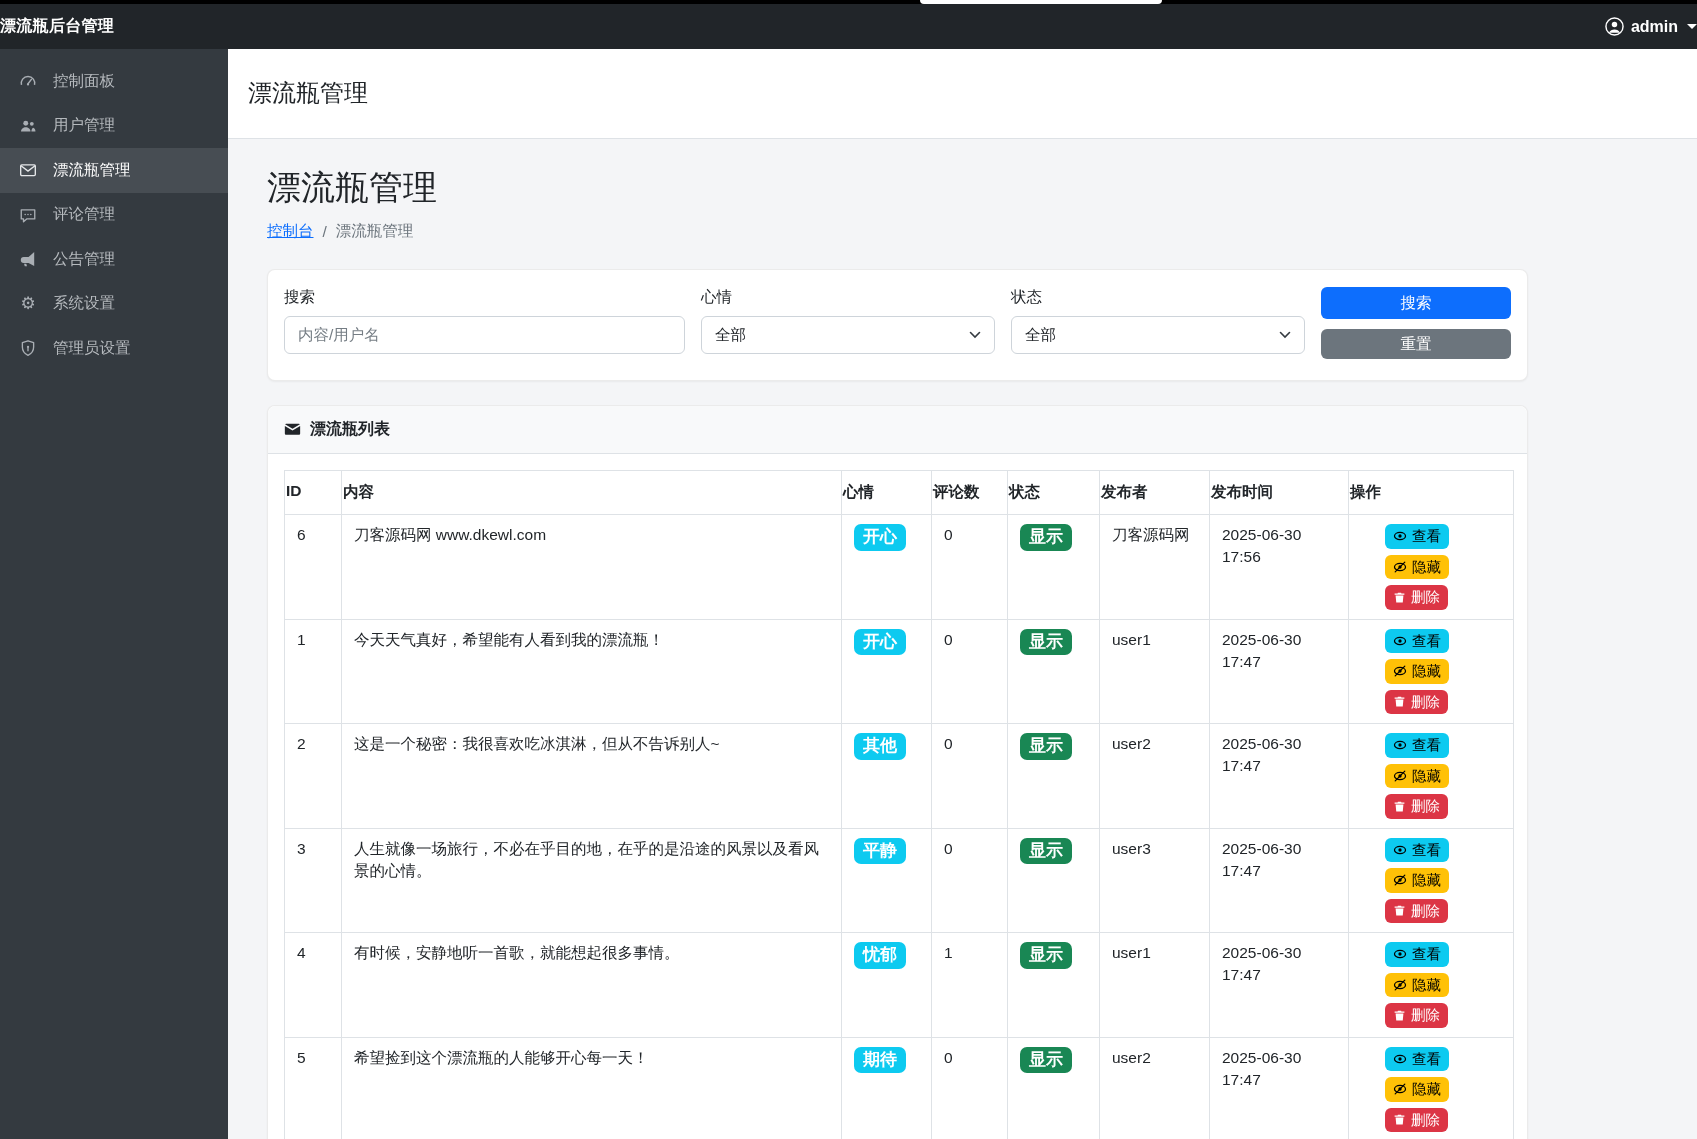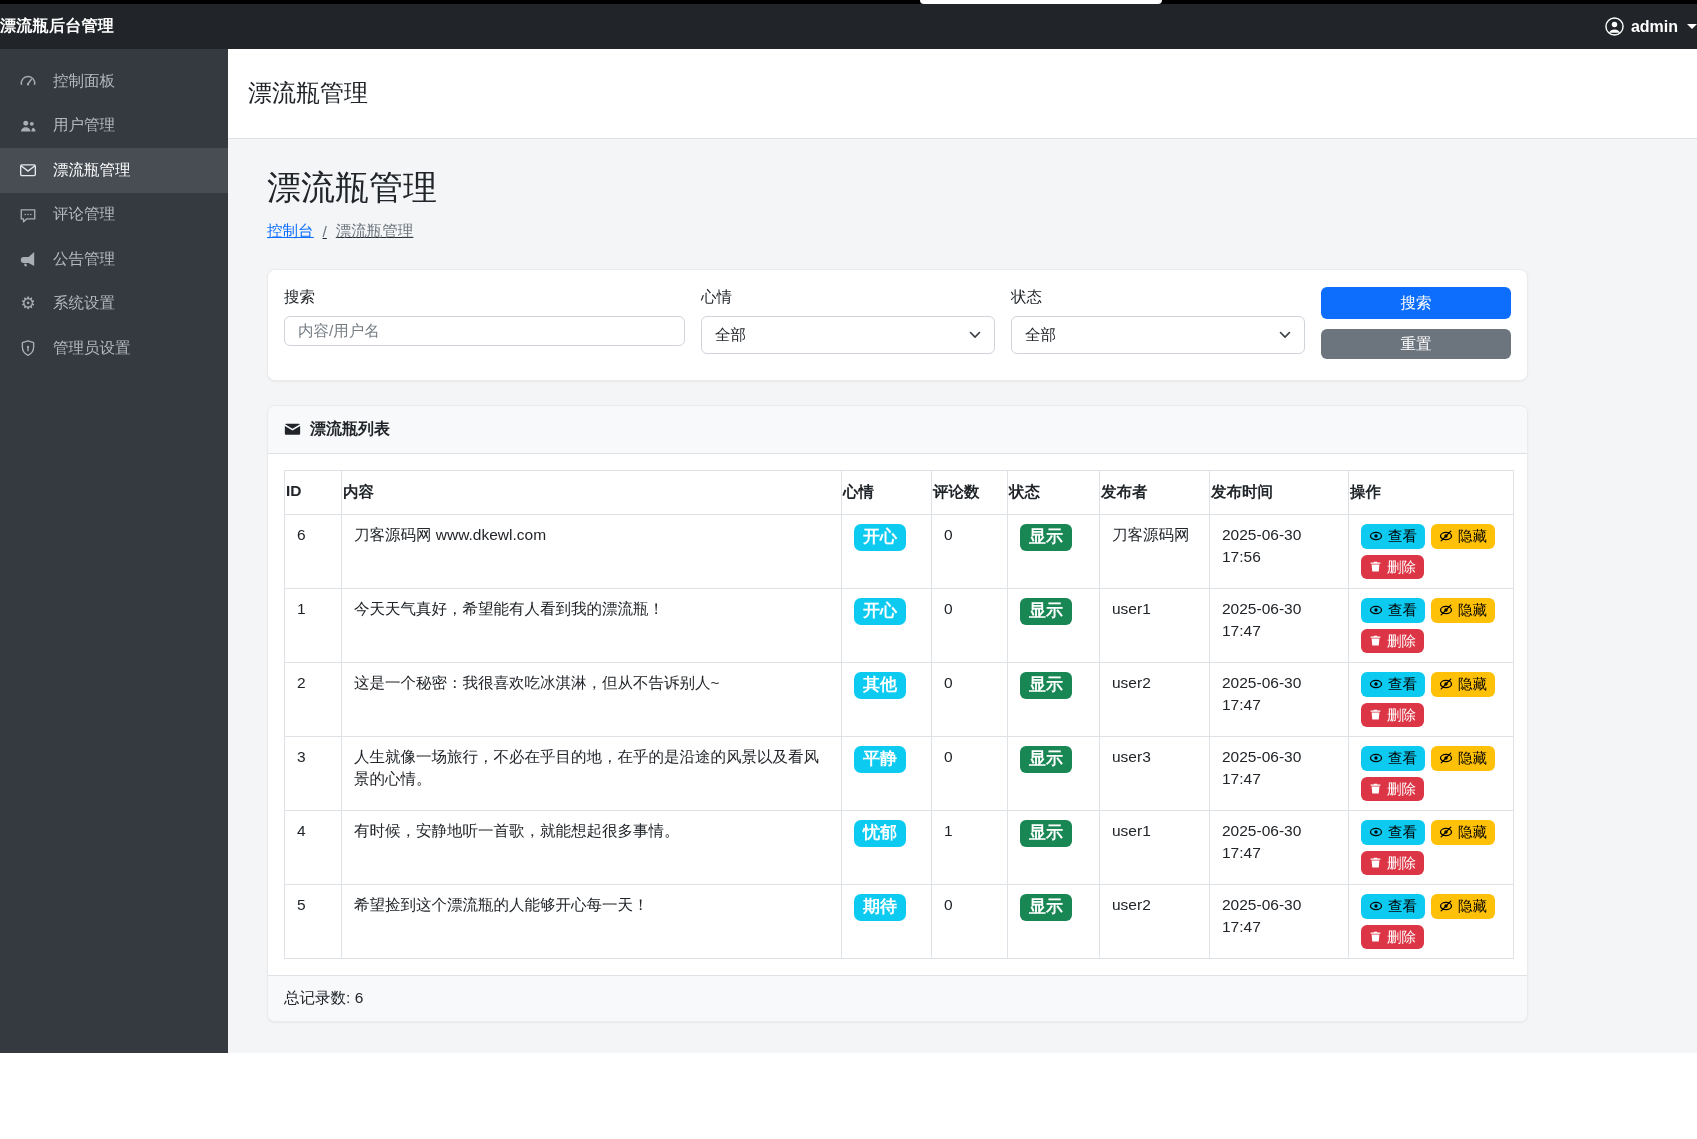--- a/index.html
+++ b/index.html
@@ -30,33 +30,33 @@
   .side-item.active { background:#474d53; color:#fff; }
   .side-item.active .s-icon { color:#e6e8ea; }
   .uni-icon { font-family:"DejaVu Sans", sans-serif; font-size:17px; line-height:1; }
   .main { flex:1; background:#f4f5f7; min-width:0; }
   
   .titlebar { background:#fff; border-bottom:1px solid #dee2e6; padding:28px 20px 29px; }
   .titlebar h2 { font-size:24px; font-weight:500; color:#212529; }
   
   .container { margin:0 169px 0 39px; padding-top:24px; }
   .page-heading { font-size:34px; font-weight:500; margin:2px 0 10px; }
-  .breadcrumb { display:flex; gap:9px; align-items:center; margin-bottom:27px; font-size:15.5px;text-decoration:underline; }
+  .breadcrumb { display:flex; gap:9px; align-items:center; margin-bottom:27px; font-size:15.5px; }
   .breadcrumb a { color:#0d6efd; text-decoration:underline; cursor:pointer; }
   .breadcrumb .sep { color:#6c757d; }
   .breadcrumb .current { color:#6c757d; }
   
   .card { background:#fff; border:1px solid rgba(0,0,0,.08); border-radius:8px;
     box-shadow:0 1px 2px rgba(0,0,0,.05); }
   .filter-card { padding:17px 16px 21px; margin-bottom:24px; }
   .filter-grid { display:flex; gap:16px; align-items:flex-start; }
   .f-col-1 { flex:0 0 401px; } .f-col-2, .f-col-3 { flex:0 0 294px; }
   .f-col-4 { flex:1; display:flex; flex-direction:column; gap:10px; }
   .f-label { display:block; margin-bottom:8px; font-size:15.5px; color:#212529; }
-  .text-input { width:100%; height:30px; border:1px solid #ced4da; border-radius:6px;
+  .text-input { width:100%; height:38px; border:1px solid #ced4da; border-radius:6px;
     padding:0 13px; font-size:15.5px; font-family:inherit; color:#212529; outline:none; }
   .text-input::placeholder { color:#757d84; }
   .select { width:100%; height:38px; border:1px solid #ced4da; border-radius:6px;
     padding:0 34px 0 13px; font-size:15.5px; color:#212529; display:flex; align-items:center;
     background:#fff; position:relative; cursor:pointer; }
   .select .chev { position:absolute; right:13px; top:14px; }
   .btn { border:none; border-radius:6px; font-family:inherit; font-size:15.5px;
     cursor:pointer; line-height:1; }
   .btn-primary { background:#0d6efd; color:#fff; height:32px; width:100%; }
   .btn-secondary { background:#6c757d; color:#fff; height:30px; width:100%; }
@@ -66,24 +66,24 @@
     font-weight:700; font-size:16px; }
   .card-body { padding:16px; }
   table.bottle-table { width:100%; border-collapse:collapse; table-layout:fixed; }
   .bottle-table th, .bottle-table td { border:1px solid #dee2e6; padding:9px 12px;
     text-align:left; vertical-align:top; font-size:15.5px; }
   .bottle-table th { font-weight:700; padding:11px 1px; }
   .bottle-table td { height:73px; line-height:1.45; }
   .badge { display:inline-block; padding:4px 9px; border-radius:7px; font-size:17px;
     font-weight:700; color:#fff; line-height:1.1; }
   .badge-info { background:#0dcaf0; }
-  .badge-success { background:#198754;border-radius:6px; }
+  .badge-success { background:#198754; }
   .actions { display:flex; flex-wrap:wrap; gap:6px; max-width:140px; }
   .btn-sm { display:inline-flex; align-items:center; gap:5px; padding:5px 8px;
-    border-radius:6px; font-size:14.5px; }
+    border-radius:6px; font-size:14.5px;margin-left:24px; }
   .btn-view { background:#0dcaf0; color:#000; }
   .btn-hide { background:#ffc107; color:#000; }
   .btn-del  { background:#dc3545; color:#fff; }
   .date-line { display:block; }
   .card-footer { padding:12px 16px; background:#f8f9fa; border-top:1px solid #dee2e6;
     border-radius:0 0 8px 8px; font-size:15.5px; color:#212529; }
   svg { display:block; }
 </style>
 </head>
 <body>

